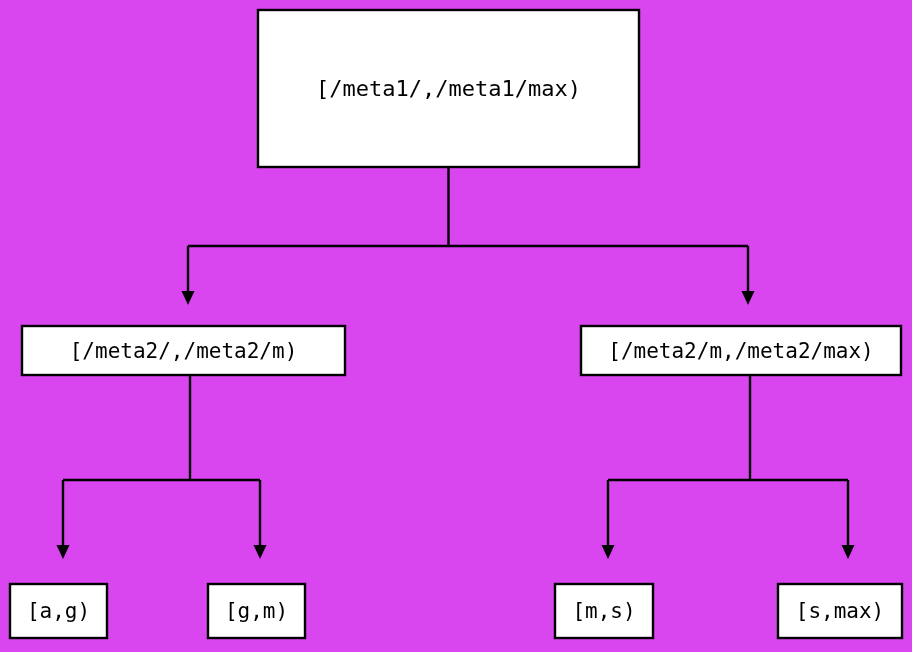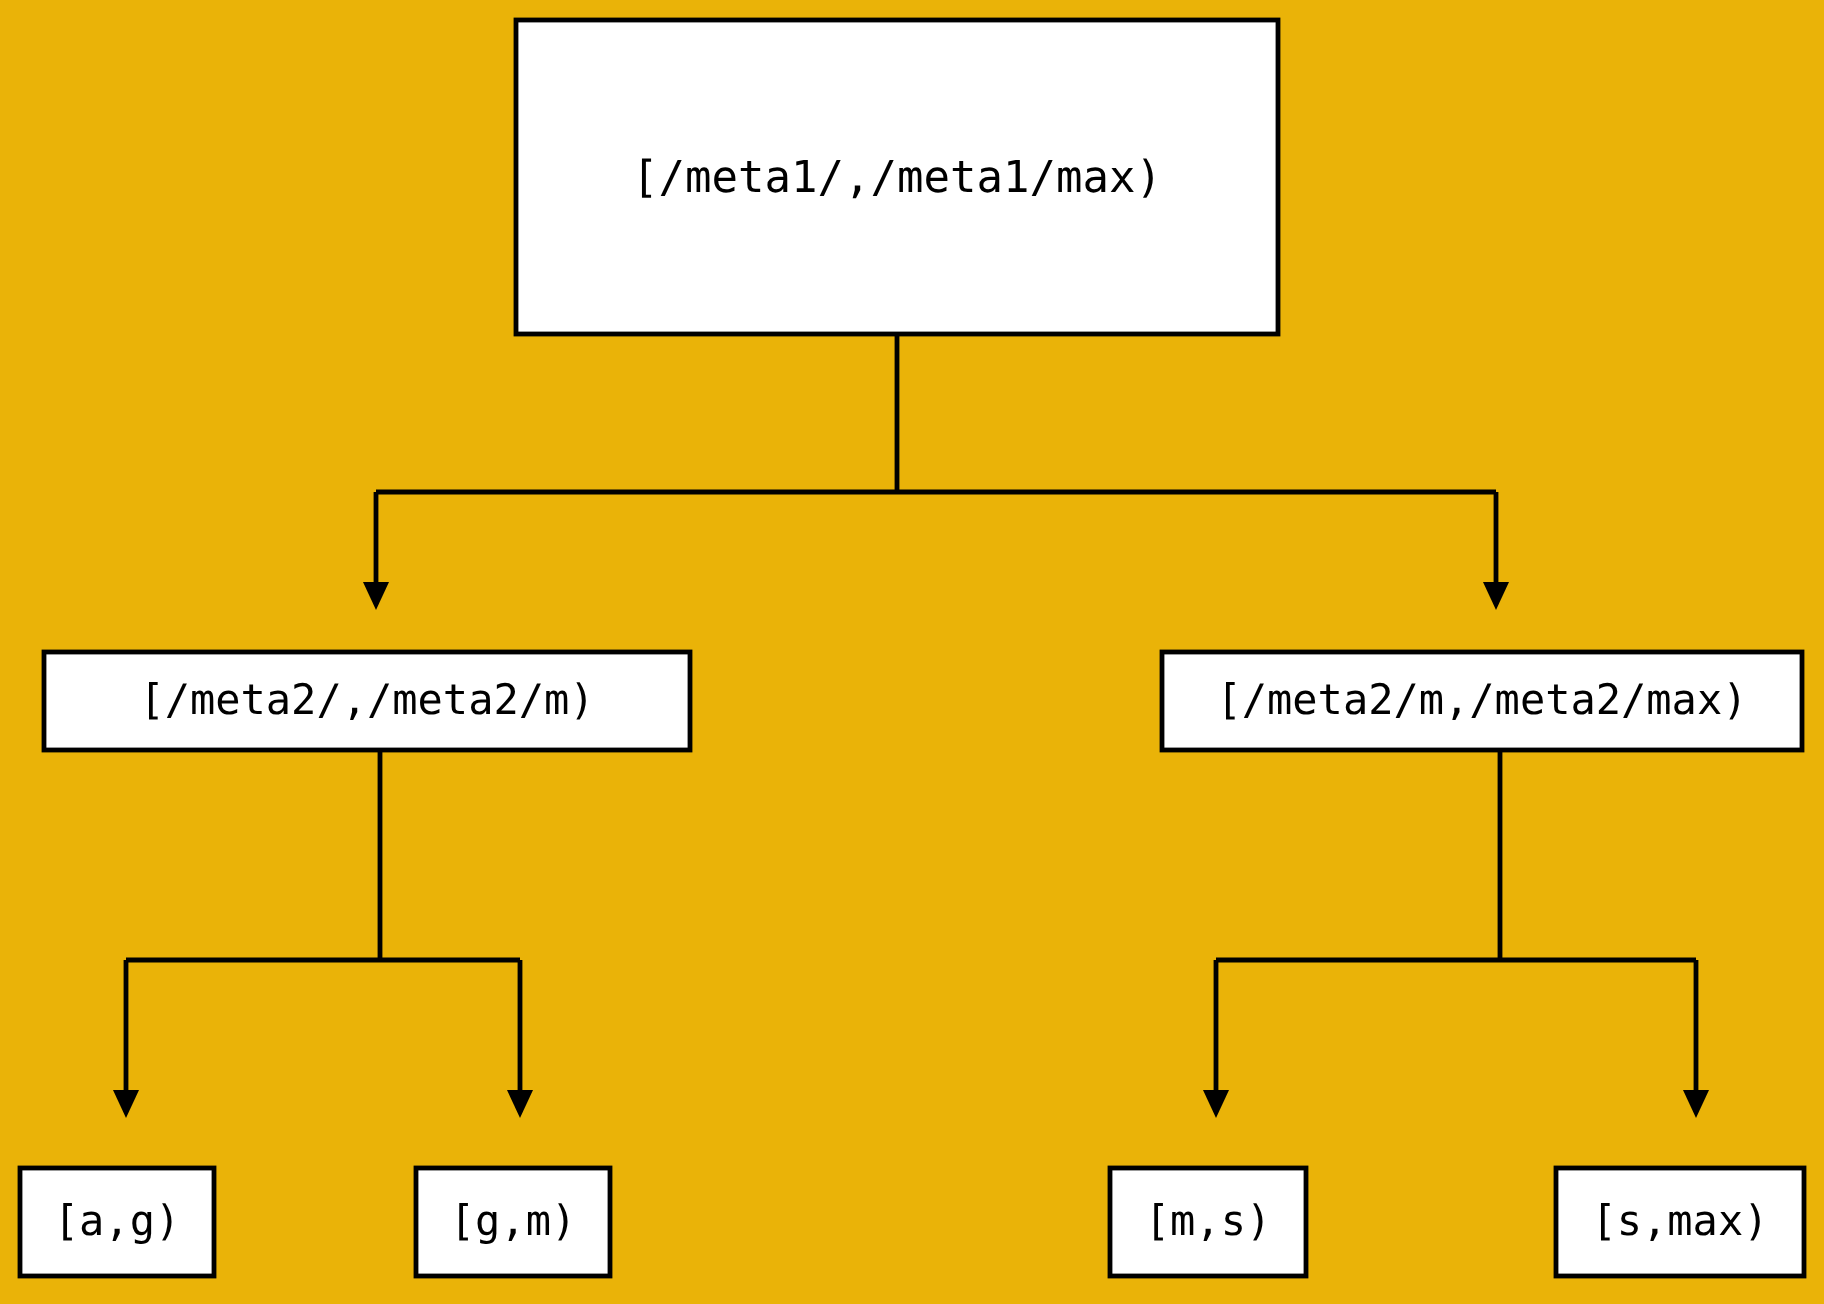--- a/index.html
+++ b/index.html
@@ -11,21 +11,21 @@
   body {
     width: 912px;
     height: 652px;
     overflow: hidden;
     font-family: "DejaVu Sans Mono", monospace;
   }
   #diagram-root {
     position: relative;
     width: 912px;
     height: 652px;
-    background: #eab308;
+    background: #d946ef;
   }
   svg#tree-svg {
     display: block;
     width: 912px;
     height: 652px;
   }
   .node-box {
     fill: #ffffff;
     stroke: #000000;
     stroke-width: 2.4;

